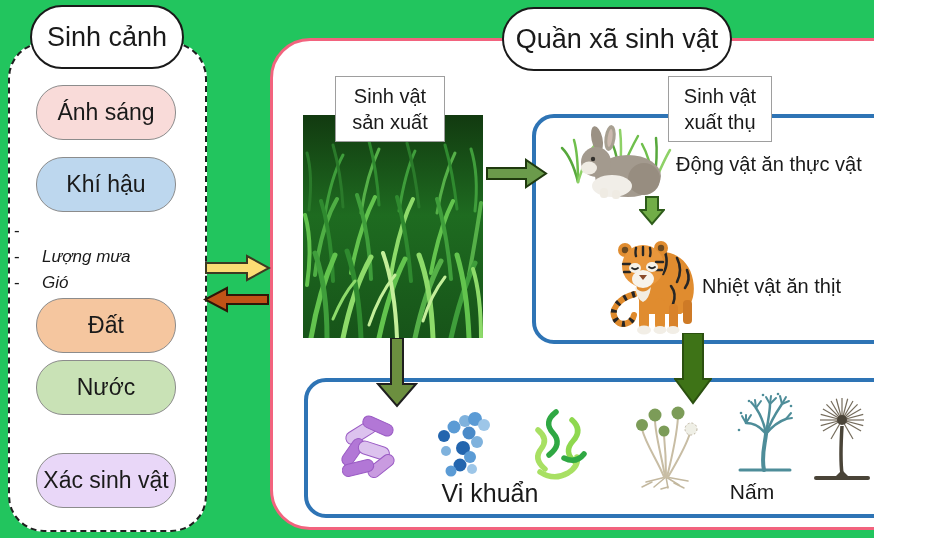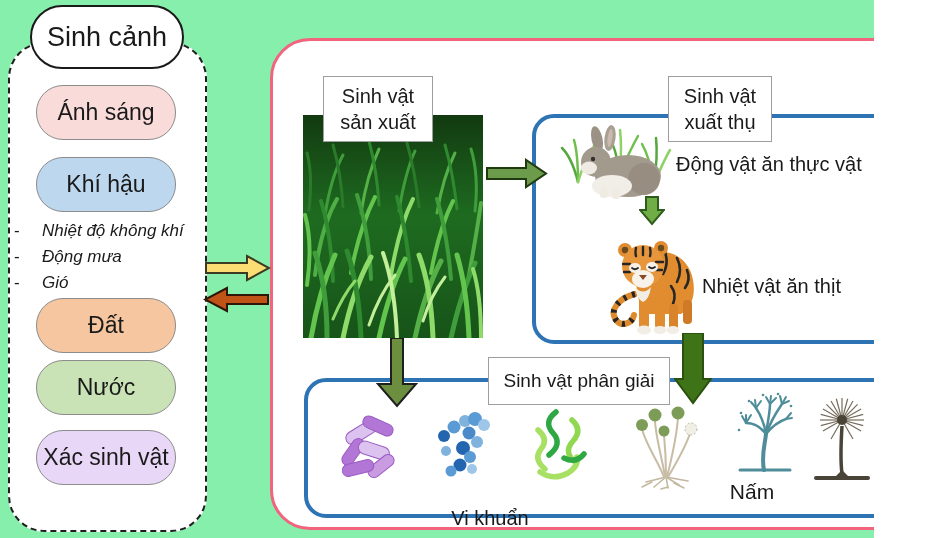--- a/index.html
+++ b/index.html
@@ -1,17 +1,17 @@
 <!DOCTYPE html>
 <html><head>
 <meta charset="utf-8">
 <style>
   html,body{margin:0;padding:0;background:#fff;}
   .canvas{
-    position:relative;width:874px;height:538px;background:#86efac;overflow:hidden;
+    position:relative;width:874px;height:538px;background:#22c55e;overflow:hidden;
     font-family:"Liberation Sans",sans-serif;color:#1a1a1a;
   }
   .abs{position:absolute;}
   
   .dashed-panel{
     left:8px;top:42px;width:195px;height:486px;
     border:2px dashed #1f1f1f;border-radius:36px;background:#fff;
   }
   .badge{
     background:#fff;border:2.5px solid #1a1a1a;border-radius:32px;
@@ -38,27 +38,27 @@
     border:3px solid #F2637E;border-radius:40px;background:#fff;z-index:0;
   }
   .group-box{border:4px solid #2E74B5;border-radius:22px;background:#fff;z-index:1;}
   .consumer-box{left:532px;top:114px;width:366px;height:222px;}
   .decomposer-box{left:304px;top:378px;width:604px;height:132px;}
   .label-box{
     background:#fff;border:1.5px solid #9e9e9e;z-index:5;
     display:flex;align-items:center;justify-content:center;text-align:center;
     font-size:20px;line-height:1.3;
   }
-  .producer-label{left:323px;top:76px;width:108px;height:64px;text-align:center;}
+  .producer-label{left:335px;top:76px;width:108px;height:64px;text-align:center;}
   .consumer-label{left:668px;top:76px;width:102px;height:64px;}
   .decomposer-label{left:488px;top:357px;width:180px;height:46px;font-size:19px;}
   .caption{font-size:20px;white-space:nowrap;z-index:4;}
   .herbivore-caption{left:676px;top:153px;}
   .carnivore-caption{left:702px;top:275px;}
-  .bacteria-caption{left:430px;top:479px;width:120px;text-align:center;font-size:20px;margin-top:28px;}
+  .bacteria-caption{left:430px;top:479px;width:120px;text-align:center;font-size:25px;}
   .fungi-caption{left:712px;top:480px;width:80px;text-align:center;font-size:21px;}
   .grass-photo{left:303px;top:115px;width:180px;height:223px;z-index:2;}
   .icon{z-index:3;}
   svg{display:block;}
 </style>
 </head>
 <body>
 
 <div class="canvas">
 
@@ -71,55 +71,57 @@
   <div class="abs pill pill-anhsang" style="background-color: rgb(249, 219, 217);">
     <span>Ánh sáng</span>
   </div>
   <div class="abs pill pill-khihau" style="background-color: rgb(189, 215, 238);">
     <span>Khí hậu</span>
   </div>
 
   <div class="abs climate-list">
     <div class="climate-item">
       <span class="dash">-</span>
-      <span>Nhiệt độ không khí</span>
     </div>
     <div class="climate-item">
       <span class="dash">-</span>
-      <span>Động mưa</span>
+      <span>Lượng mưa</span>
     </div>
     <div class="climate-item">
       <span class="dash">-</span>
       <span>Gió</span>
     </div>
   </div>
 
   <div class="abs pill pill-dat" style="background-color: rgb(245, 198, 159); align-items: center;">
     <span>Đất</span>
   </div>
   <div class="abs pill pill-nuoc" style="background-color: rgb(201, 226, 182);">
     <span>Nước</span>
   </div>
-  <div class="abs pill pill-xac" style="background-color: rgb(233, 215, 248);">
+  <div class="abs pill pill-xac" style="background-color: rgb(233, 215, 248); margin-top: 23px;">
     <span>Xác sinh vật</span>
   </div>
 
   <div class="abs icon" style="left:205px;top:254px;z-index:6;">
     <svg width="66" height="28" viewBox="0 0 66 28">
       <polygon points="1,9 42,9 42,2 64,14 42,26 42,19 1,19" fill="#FBDD74" stroke="#3d3a22" stroke-width="2"></polygon>
     </svg>
   </div>
   <div class="abs icon" style="left:203px;top:286px;z-index:6;">
     <svg width="66" height="27" viewBox="0 0 66 27">
       <polygon points="65,9 24,9 24,2 2,13.5 24,25 24,18 65,18" fill="#C05316" stroke="#2e1708" stroke-width="2"></polygon>
     </svg>
   </div>
 
   <div class="abs pink-panel"></div>
 
+  <div class="abs badge community-badge">
+    <span>Quần xã sinh vật</span>
+  </div>
 
   <div class="abs grass-photo">
     <svg width="180" height="223" viewBox="0 0 180 223" preserveAspectRatio="none">
       <defs>
         <linearGradient id="gbg" x1="0" y1="0" x2="0" y2="1">
           <stop offset="0" stop-color="#123a10"></stop>
           <stop offset="0.45" stop-color="#1e6b20"></stop>
           <stop offset="1" stop-color="#175419"></stop>
         </linearGradient>
       </defs>
@@ -263,23 +265,20 @@
     </svg>
   </div>
 
   <div class="abs icon" style="left:674px;top:333px;z-index:4;">
     <svg width="38" height="72" viewBox="0 0 38 72">
       <polygon points="9,0 29,0 29,46 37,46 19,70 1,46 9,46" fill="#3E7317" stroke="#2b5010" stroke-width="2"></polygon>
     </svg>
   </div>
 
   <div class="abs group-box decomposer-box"></div>
-  <div class="abs label-box decomposer-label">
-    <span>Sinh vật phân giải</span>
-  </div>
 
   <div class="abs icon" style="left:336px;top:412px;">
     <svg width="64" height="70" viewBox="0 0 64 70">
       <g stroke="#9A5BC4" stroke-width="1">
         <rect x="8" y="14" width="34" height="13" rx="6.5" fill="#DCC2EE" transform="rotate(-32 25 20)"></rect>
         <rect x="26" y="8" width="32" height="12" rx="6" fill="#B277D6" transform="rotate(24 42 14)"></rect>
         <rect x="2" y="34" width="30" height="12" rx="6" fill="#B277D6" transform="rotate(-55 17 40)"></rect>
         <rect x="22" y="32" width="32" height="13" rx="6.5" fill="#DCC2EE" transform="rotate(18 38 38)"></rect>
         <rect x="30" y="48" width="30" height="12" rx="6" fill="#C99BE0" transform="rotate(-38 45 54)"></rect>
         <rect x="6" y="50" width="32" height="12" rx="6" fill="#B277D6" transform="rotate(-14 22 56)"></rect>

